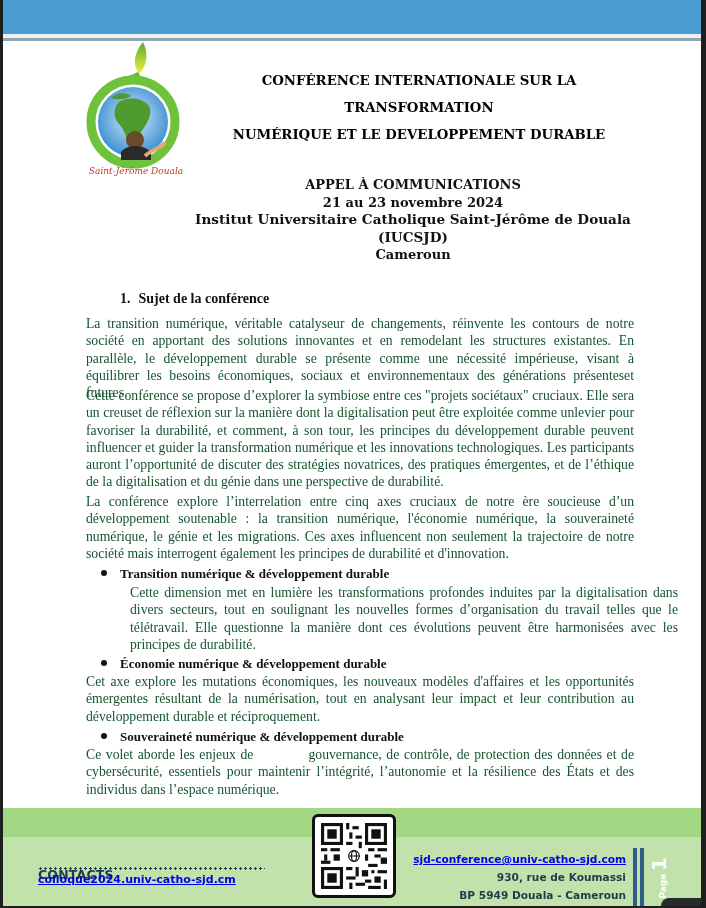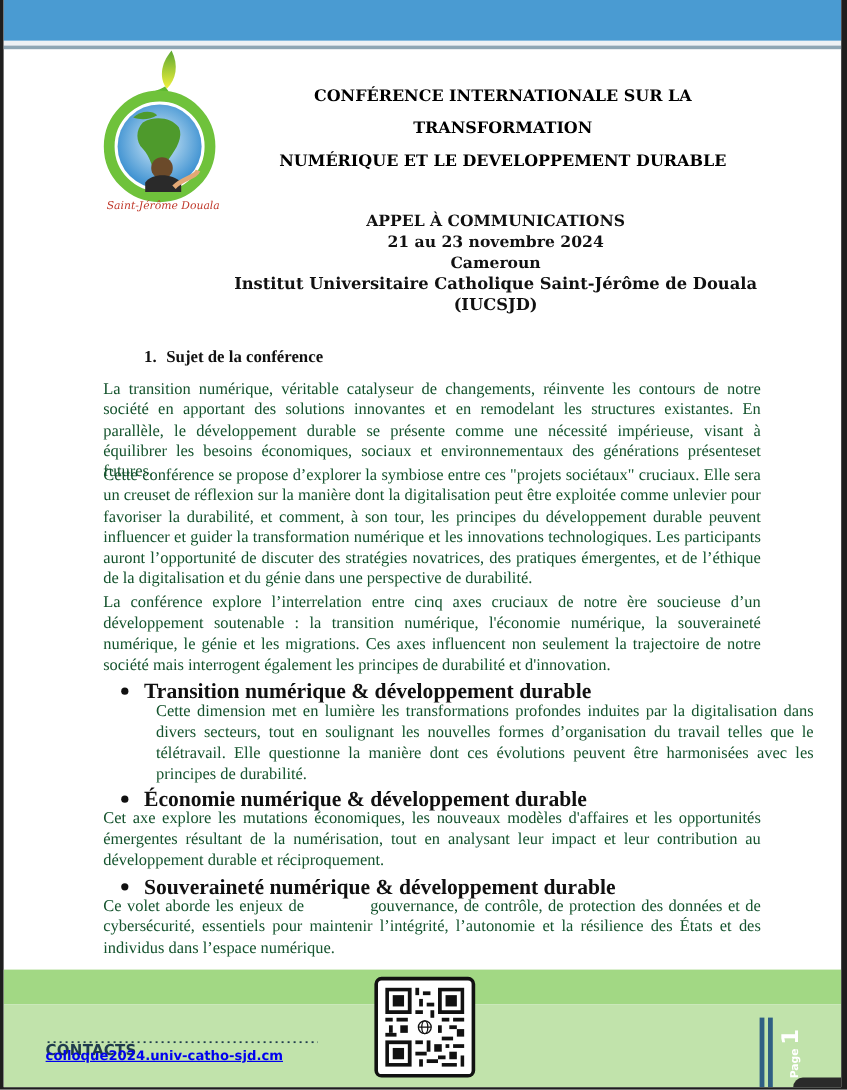--- a/index.html
+++ b/index.html
@@ -17,21 +17,21 @@
   .call { position:absolute; left:160px; top:176px; width:500px; text-align:center;
     font-family:"DejaVu Serif", serif; font-weight:bold; font-size:13px; line-height:17.5px; color:#111; }
 
   .sec-heading { position:absolute; left:117px; top:291px; font-family:"Liberation Serif", serif;
     font-weight:bold; font-size:14px; color:#111;text-align:right; }
   .sec-heading .num { margin-right:8px; }
 
   .para { position:absolute; left:83px; width:548px; font-family:"Liberation Serif", serif; font-size:13.7px;
     line-height:17.3px; color:#14532d; text-align:justify; }
   .bullet-h { position:absolute; left:98px; font-family:"Liberation Serif", serif; font-weight:bold;
-    font-size:18px; color:#111; }
+    font-size:13px; color:#111; }
   .bullet-h .dot { display:inline-block; width:6px; height:6px; background:#111; border-radius:50%;
     margin-right:13px; vertical-align:middle; position:relative; top:-2px; }
 
   .footer-band { position:absolute; left:0; top:808px; width:100%; height:29px; background:#a2d884; }
   .footer-body { position:absolute; left:0; top:837px; width:100%; height:69px; background:#c1e3ab; }
 
   .contacts-label { position:absolute; left:35px; top:851px; font-family:"DejaVu Sans", sans-serif; font-weight:bold;
     font-size:12.5px; color:#1f3b4d; letter-spacing:0.2px;margin-top:16px; }
   .contacts-dots { position:absolute; left:35px; top:867px; width:227px; height:3px;
     background-image:radial-gradient(circle, #1f3b4d 1px, transparent 1.2px); background-size:5px 3px; }
@@ -86,22 +86,22 @@
   </svg>
 
   <div class="conf-title">
     <div>CONFÉRENCE INTERNATIONALE SUR LA TRANSFORMATION</div>
     <div>NUMÉRIQUE ET LE DEVELOPPEMENT DURABLE</div>
   </div>
 
   <div class="call">
     <div>APPEL À COMMUNICATIONS</div>
     <div>21 au 23 novembre 2024</div>
+    <div style="font-size:13.6px;">Institut Universitaire Catholique Saint-Jérôme de Douala (IUCSJD)</div>
     <div>Cameroun</div>
-    <div style="font-size:13.6px;">Institut Universitaire Catholique Saint-Jérôme de Douala (IUCSJD)</div>
   </div>
 
   <div class="sec-heading">
     <span class="num">1.</span><span>Sujet de la conférence</span>
   </div>
 
   <div class="para" style="top:315px;">La transition numérique, véritable catalyseur de changements, réinvente les contours de notre société en apportant des solutions innovantes et en remodelant les structures existantes. En parallèle, le développement durable se présente comme une nécessité impérieuse, visant à équilibrer les besoins économiques, sociaux et environnementaux des générations présenteset futures.</div>
   <div class="para" style="top:387px;">Cette conférence se propose d’explorer la symbiose entre ces "projets sociétaux" cruciaux. Elle sera un creuset de réflexion sur la manière dont la digitalisation peut être exploitée comme unlevier pour favoriser la durabilité, et comment, à son tour, les principes du développement durable peuvent influencer et guider la transformation numérique et les innovations technologiques. Les participants auront l’opportunité de discuter des stratégies novatrices, des pratiques émergentes, et de l’éthique de la digitalisation et du génie dans une perspective de durabilité.</div>
   <div class="para" style="top:493px;">La conférence explore l’interrelation entre cinq axes cruciaux de notre ère soucieuse d’un développement soutenable : la transition numérique, l'économie numérique, la souveraineté numérique, le génie et les migrations. Ces axes influencent non seulement la trajectoire de notre société mais interrogent également les principes de durabilité et d'innovation.</div>
 
@@ -171,20 +171,25 @@
       </g>
       <circle cx="10.5" cy="10.5" r="2.2" fill="#fff"></circle>
       <g fill="none" stroke="#111" stroke-width="0.35">
         <circle cx="10.5" cy="10.5" r="1.7"></circle>
         <ellipse cx="10.5" cy="10.5" rx="0.8" ry="1.7"></ellipse>
         <line x1="8.8" y1="10.5" x2="12.2" y2="10.5"></line>
       </g>
     </svg>
   </div>
 
+  <div class="addr">
+    <div><a class="mail">sjd-conference@univ-catho-sjd.com</a></div>
+    <div>930, rue de Koumassi</div>
+    <div>BP 5949 Douala - Cameroun</div>
+  </div>
 
   <div class="vbar1"></div>
   <div class="vbar2"></div>
 
   <div class="page-num">
     <span class="lbl">Page</span><span class="n">1</span>
   </div>
   <div class="corner-shadow"></div>
 </div>
 

